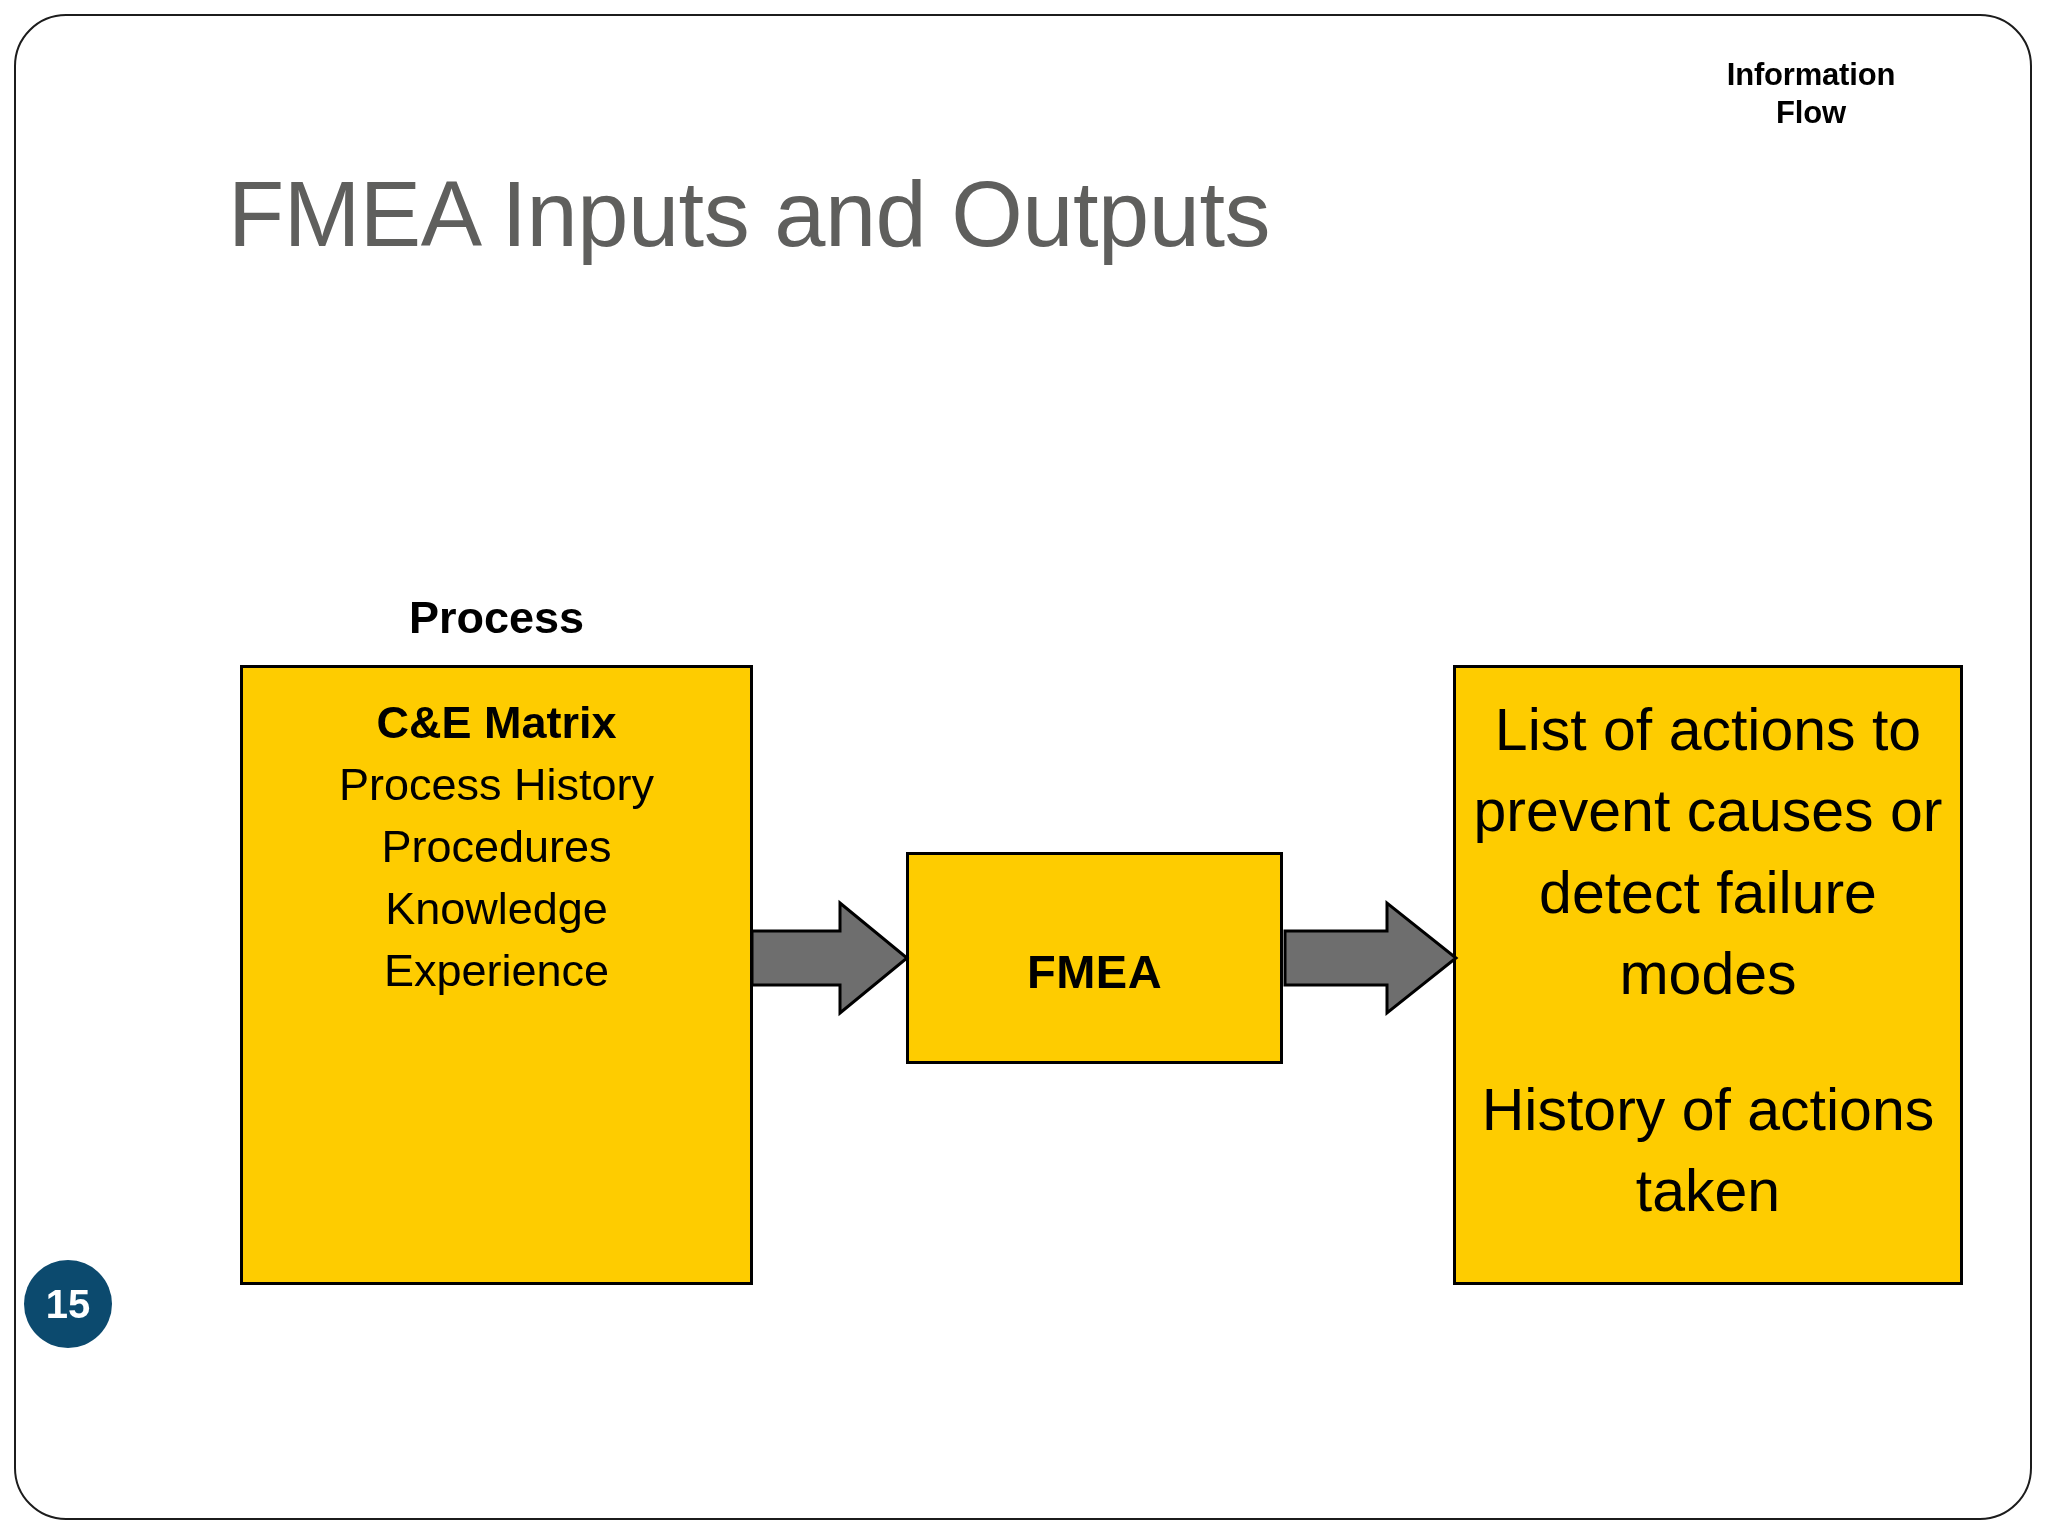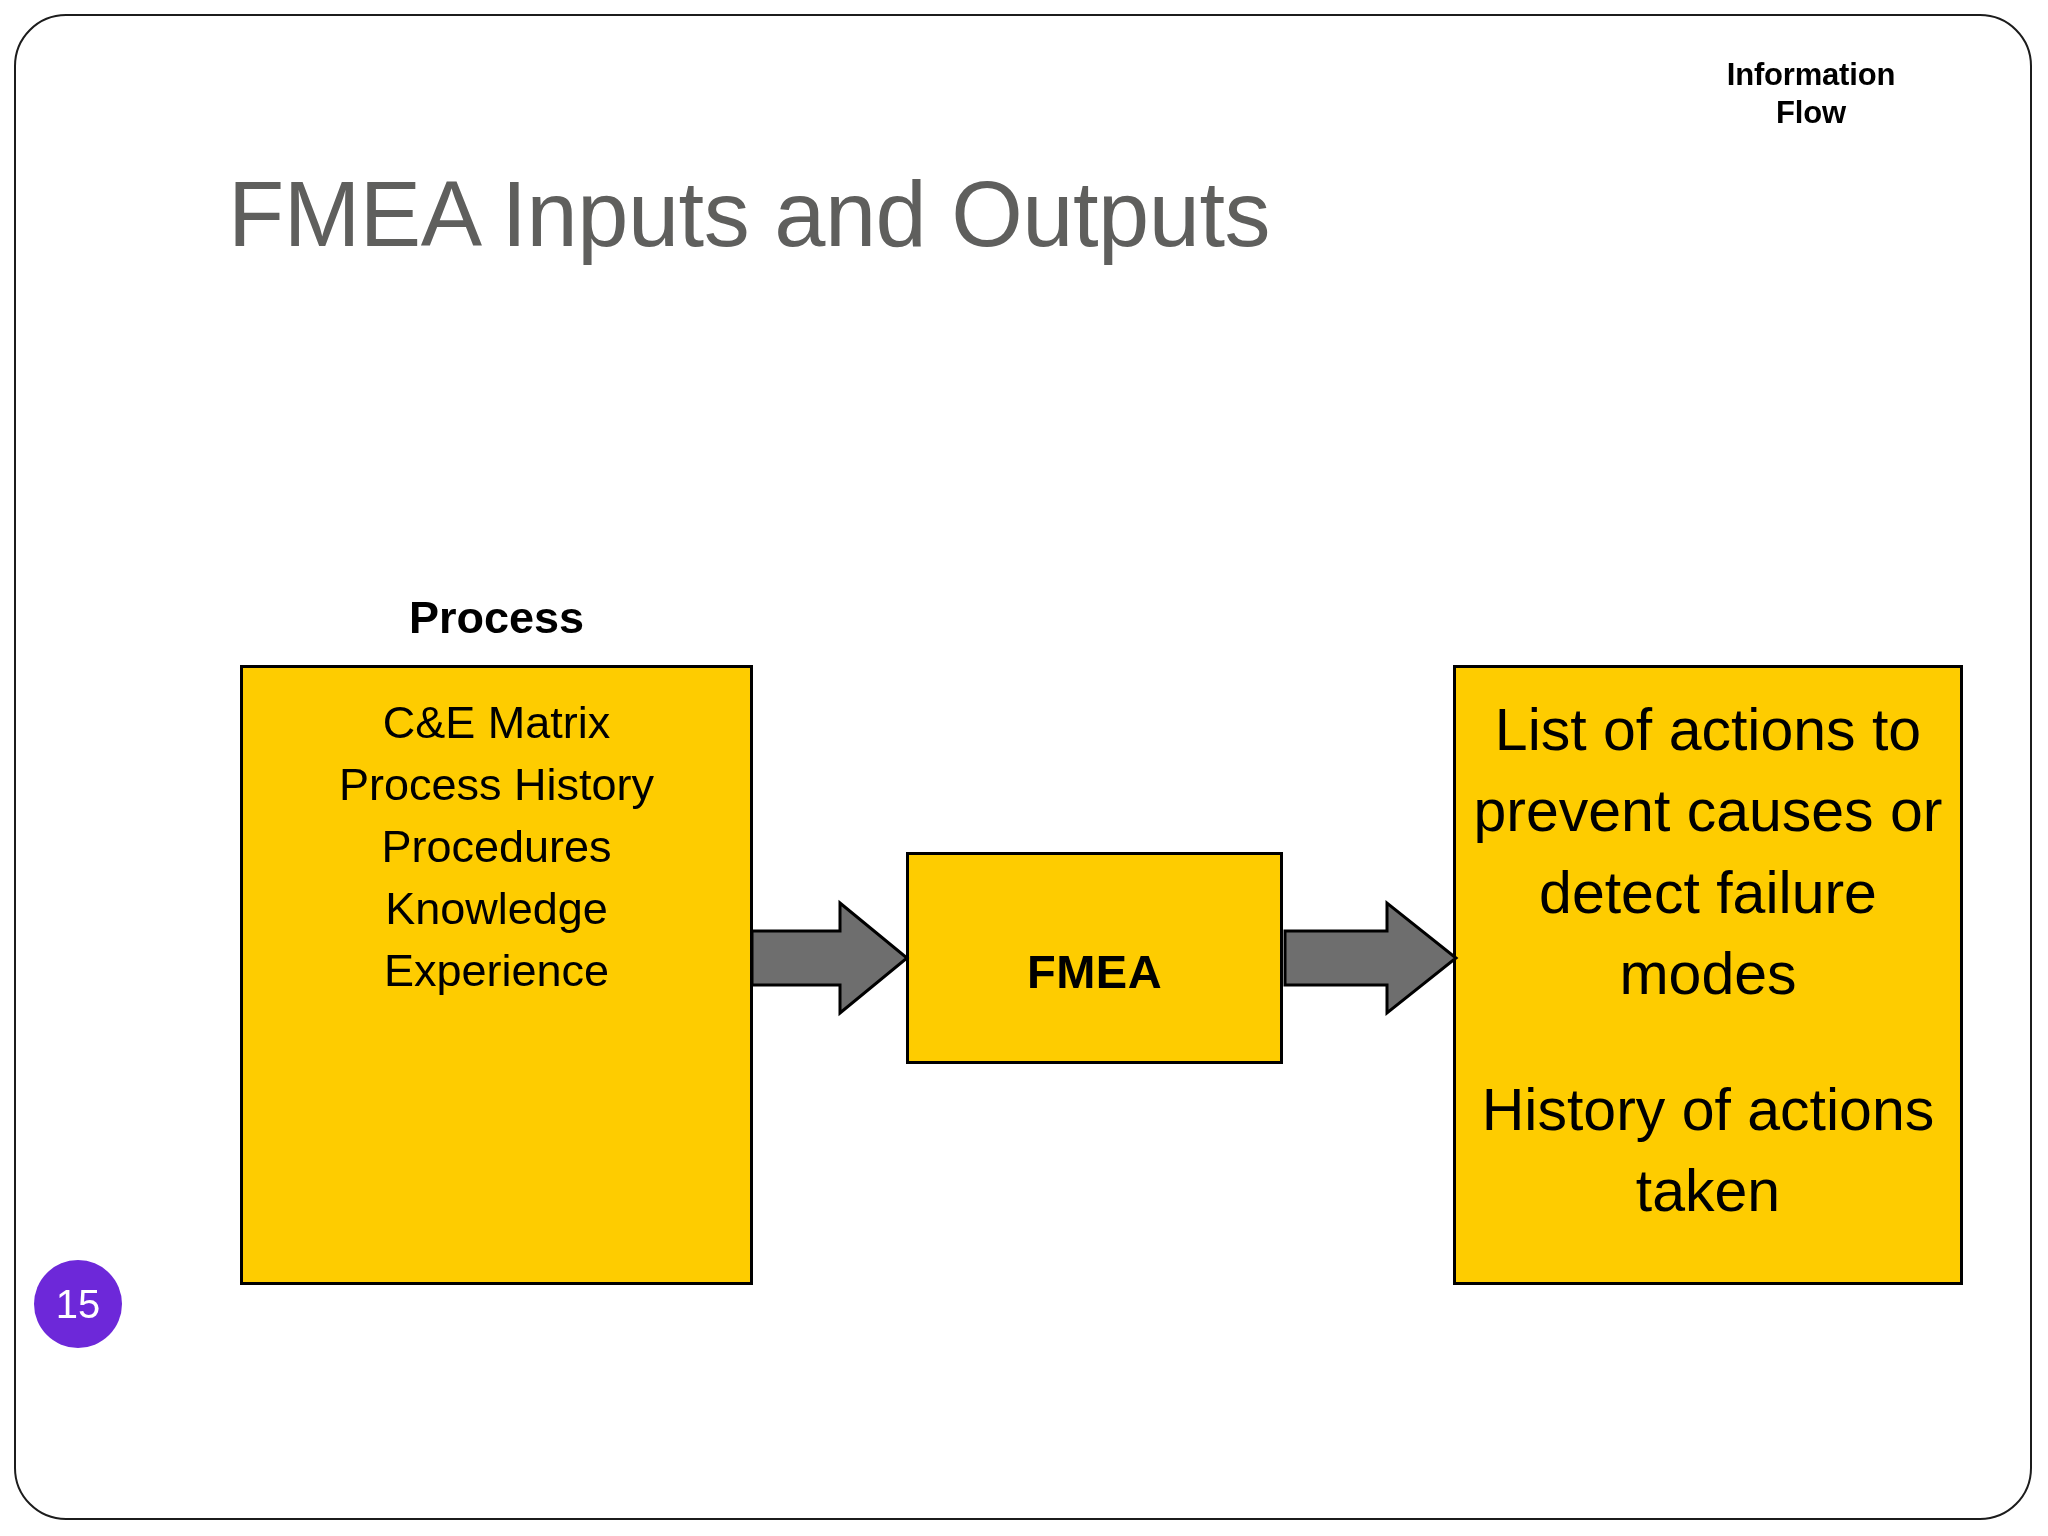--- a/index.html
+++ b/index.html
@@ -116,21 +116,21 @@
     display: flex;
     align-items: center;
     justify-content: center;
   }
 
   .input-line {
     font-size: 45px;
     line-height: 1.38;
     white-space: nowrap;
   }
-  .input-line.bold { font-weight: normal; }
+  .input-line.bold { font-weight: bold; }
 
   #fmea-label {
     font-size: 47px;
     font-weight: bold;
     letter-spacing: 0.5px;
     margin-top: 27px;
   }
 
   .output-para {
     font-size: 59px;
@@ -152,32 +152,32 @@
   #arrow-right {
     left: 1283px;
     top: 892px;
     width: 176px;
     height: 132px;
   }
 
   
   #page-badge {
     position: absolute;
-    left: 34px;
+    left: 24px;
     bottom: 28px;
     width: 88px;
     height: 88px;
     border-radius: 50%;
-    background: #6d28d9;
+    background: #0c4a6e;
     color: #ffffff;
     display: flex;
     align-items: center;
     justify-content: center;
     font-size: 40px;
-    font-weight: normal;
+    font-weight: bold;
   }
 </style>
 </head>
 <body>
 
 <div id="slide">
 
   <div id="slide-frame"></div>
 
   <div id="info-flow">

